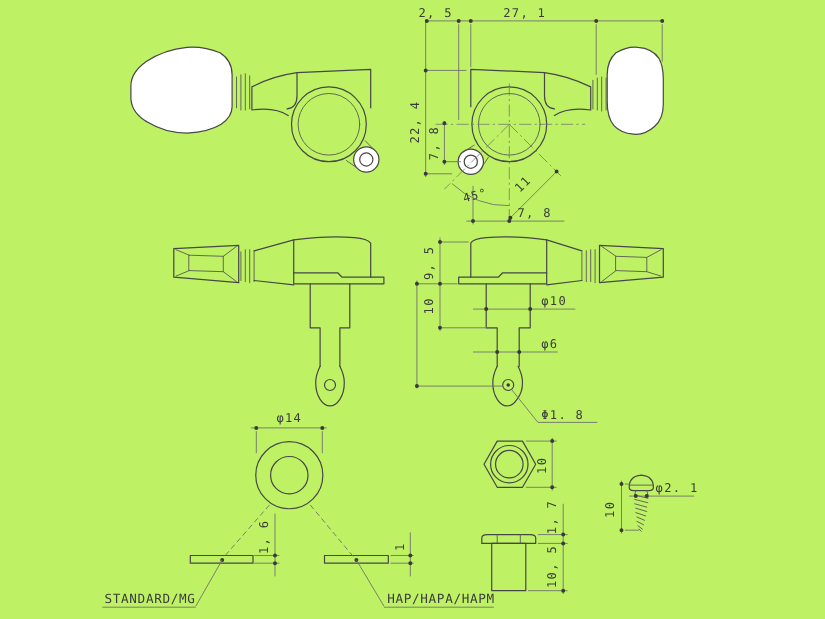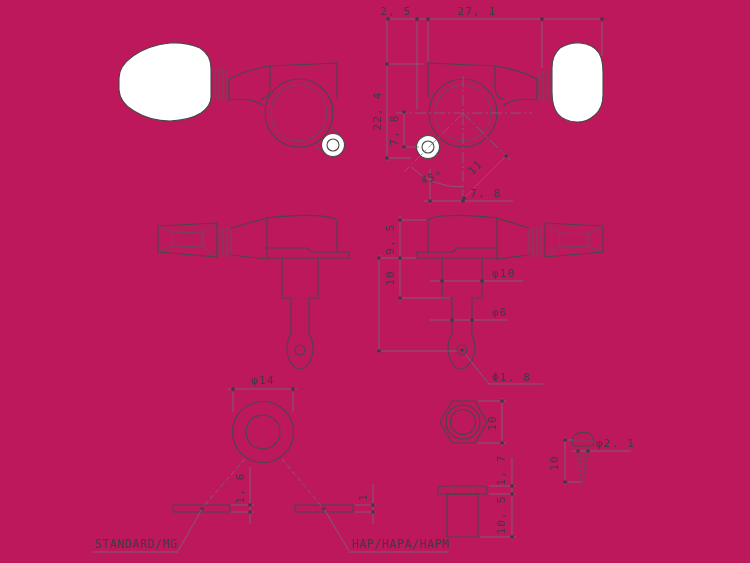--- a/index.html
+++ b/index.html
@@ -1,16 +1,16 @@
 <!DOCTYPE html>
 <html><head>
 <meta charset="utf-8">
 <style>
   html,body{margin:0;padding:0;background:#ffffff;}
-  .stage{position:relative;width:750px;height:563px;background:#be185d;overflow:hidden;}
+  .stage{position:relative;width:750px;height:563px;background:#bef264;overflow:hidden;}
   svg{display:block;}
   .ol{stroke:#474747;stroke-width:1.1;fill:none;stroke-linejoin:round;stroke-linecap:round;}
   .ol2{stroke:#555555;stroke-width:0.8;fill:none;stroke-linejoin:round;stroke-linecap:round;}
   .sol{stroke:#474747;stroke-width:1.1;fill:#ffffff;stroke-linejoin:round;}
   .dim{stroke:#6f6f6f;stroke-width:0.8;fill:none;}
   .cl{stroke:#737373;stroke-width:0.7;fill:none;stroke-dasharray:11 3 2 3;}
   .dash{stroke:#6f6f6f;stroke-width:0.8;fill:none;stroke-dasharray:5 3;}
   .dots{stroke:#3a3a3a;stroke-width:3.6;stroke-linecap:round;fill:none;}
   text{fill:#3c3c3c;font-family:"DejaVu Sans Mono",monospace;font-size:11px;letter-spacing:1.2px;}
   text.lbl{font-size:11.5px;letter-spacing:0.6px;}

